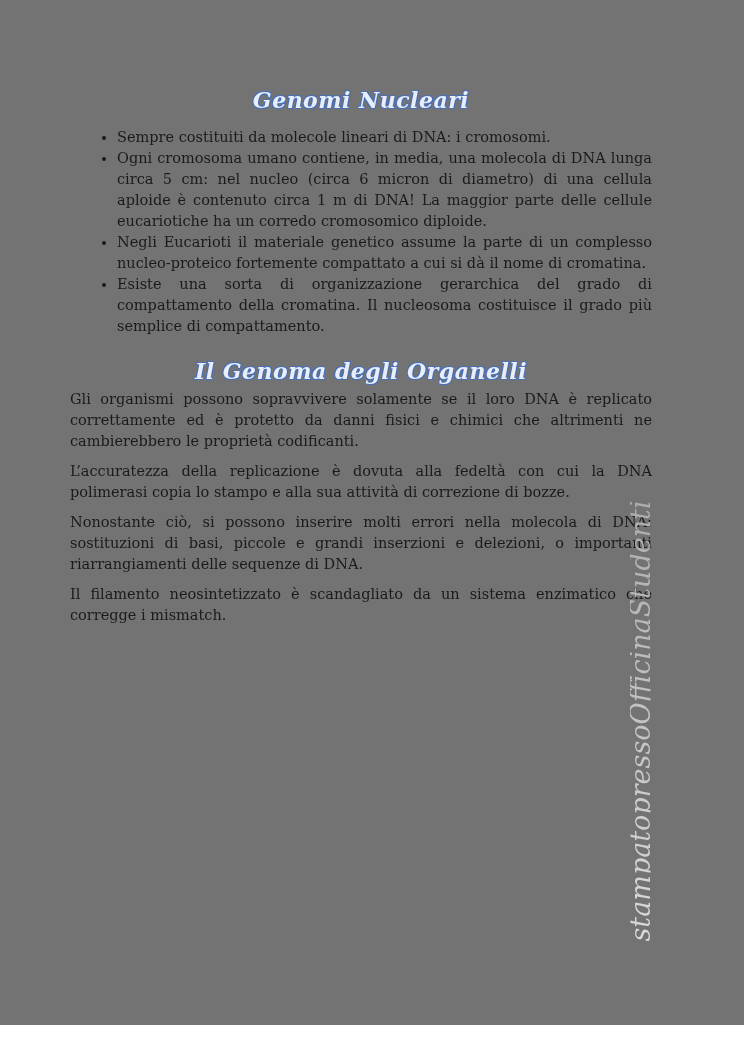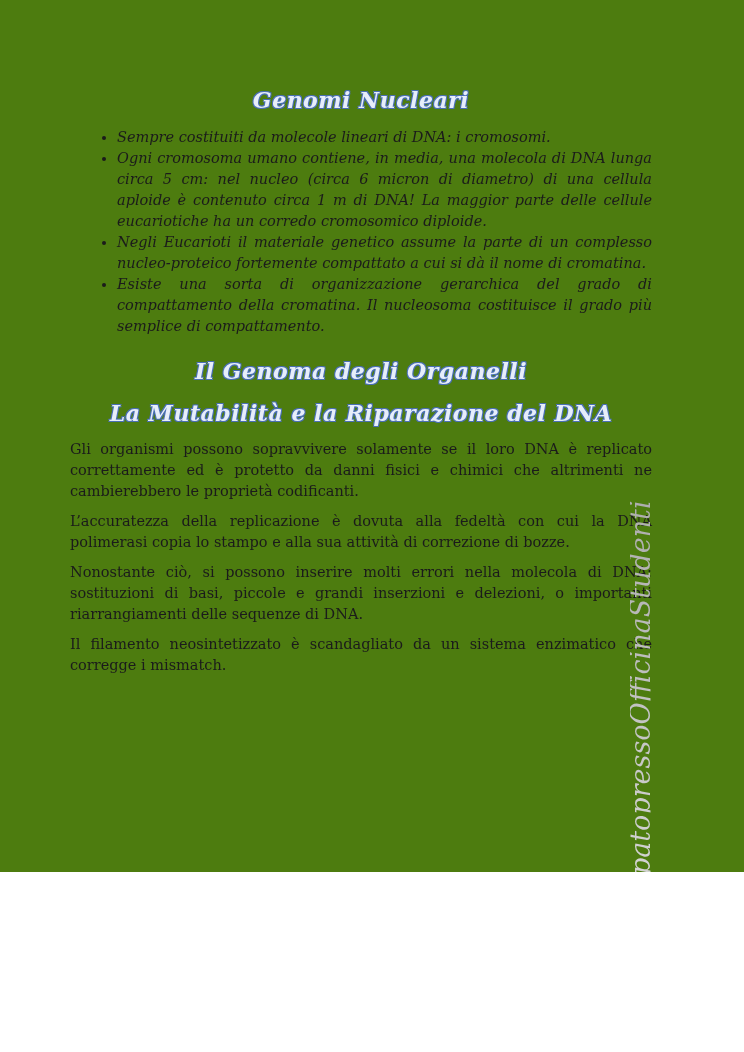--- a/index.html
+++ b/index.html
@@ -3,23 +3,23 @@
 <meta charset="utf-8">
 <style>
   html, body {
     margin: 0;
     padding: 0;
     background: #ffffff;
   }
   .page {
     position: relative;
     width: 744px;
-    height: 872px;
+    height: 1025px;
     box-sizing: border-box;
-    background: #4d7c0f;
+    background: #737373;
     overflow: hidden;
     padding: 86px 92px 0 70px;
     font-family: "DejaVu Serif", serif;
     font-size: 14.5px;
     line-height: 21px;
     color: #1b1b1b;
   }
   .script-title {
     text-align: center;
     font-family: "DejaVu Serif", serif;
@@ -39,21 +39,20 @@
   .t2 { margin: 20px 0 4px 0; }
   .t3 { margin: 14px 0 12px 0; }
   ul.bullets {
     margin: 0;
     padding: 0 0 0 47px;
     text-align: justify;
   }
   ul.bullets li {
     margin: 0;
     padding: 0;
-    font-style: italic;
   }
   p.body-par {
     margin: 0 0 9px 0;
     text-align: justify;
   }
   p.note {
     margin: 7px 0 0 0;
     text-align: center;
     font-style: italic;
   }
@@ -88,21 +87,20 @@
     <li>Sempre costituiti da molecole lineari di DNA: i cromosomi.</li>
     <li>Ogni cromosoma umano contiene, in media, una molecola di DNA lunga circa 5 cm: nel nucleo (circa 6 micron di diametro) di una cellula aploide è contenuto circa 1 m di DNA! La maggior parte delle cellule eucariotiche ha un corredo cromosomico diploide.</li>
     <li>Negli Eucarioti il materiale genetico assume la parte di un complesso nucleo-proteico fortemente compattato a cui si dà il nome di cromatina.</li>
     <li>Esiste una sorta di organizzazione gerarchica del grado di compattamento della cromatina. Il nucleosoma costituisce il grado più semplice di compattamento.</li>
   </ul>
 
   <h1 class="script-title t2">Il Genoma degli Organelli</h1>
 
 
 
-  <h1 class="script-title t3">La Mutabilità e la Riparazione del DNA</h1>
 
   <p class="body-par">Gli organismi possono sopravvivere solamente se il loro DNA è replicato correttamente ed è protetto da danni fisici e chimici che altrimenti ne cambierebbero le proprietà codificanti.</p>
   <p class="body-par">L’accuratezza della replicazione è dovuta alla fedeltà con cui la DNA polimerasi copia lo stampo e alla sua attività di correzione di bozze.</p>
   <p class="body-par">Nonostante ciò, si possono inserire molti errori nella molecola di DNA: sostituzioni di basi, piccole e grandi inserzioni e delezioni, o importanti riarrangiamenti delle sequenze di DNA.</p>
   <p class="body-par">Il filamento neosintetizzato è scandagliato da un sistema enzimatico che corregge i mismatch.</p>
 
   <div class="watermark">stampatopressoOfficinaStudenti</div>
 
 </div>
 

